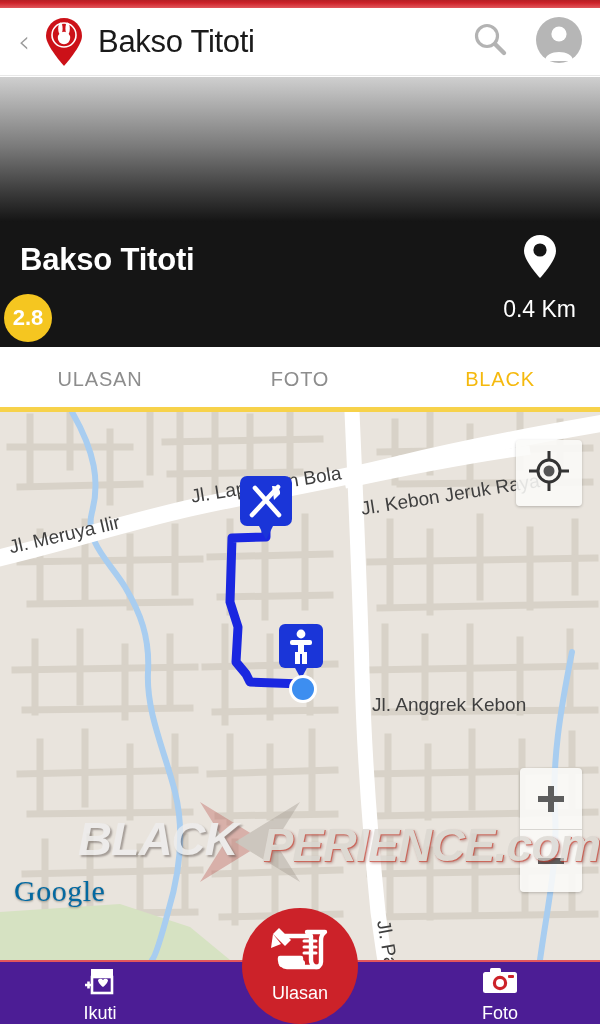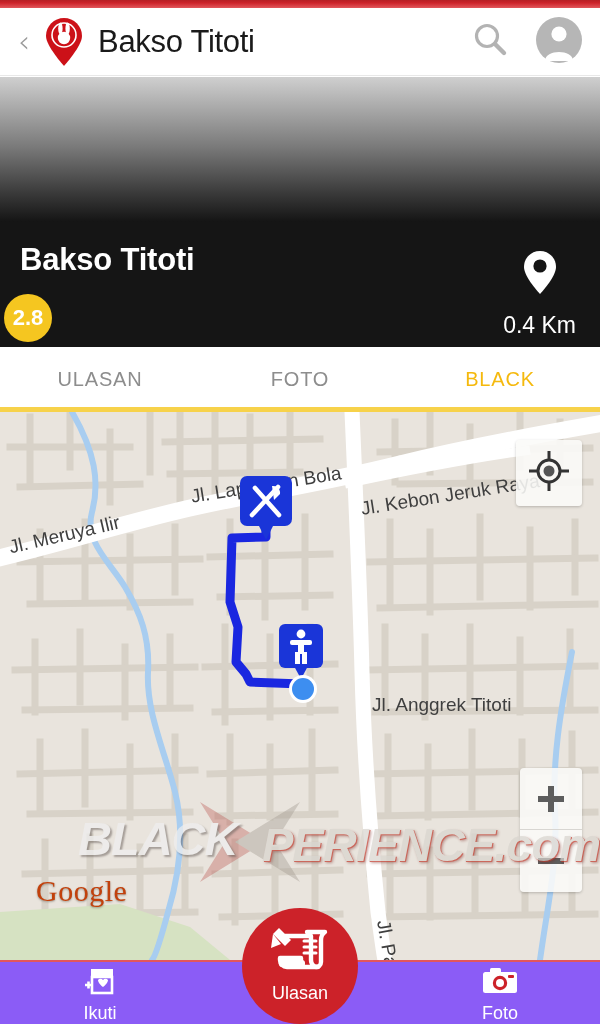--- a/index.html
+++ b/index.html
@@ -50,21 +50,21 @@
     position:absolute; left:20px; top:20px;
     color:#fff; font-size:31px; font-weight:bold; letter-spacing:-0.2px;
   }
   .rating-badge {
     position:absolute; left:4px; top:72px;
     width:48px; height:48px; border-radius:50%;
     background:#f5c620; color:#fff; font-size:22px; font-weight:bold;
     display:flex; align-items:center; justify-content:center;
   }
   .dist-wrap {
-    position:absolute; right:24px; top:28px;
+    position:absolute; right:24px; top:12px;
     display:flex; flex-direction:column; align-items:center;
   }
   .dist-text { color:#fff; font-size:23px; margin-top:12px; }
 
   
   .tabs {
     position:absolute; top:347px; left:0; width:600px; height:65px;
     background:#fff; display:flex; align-items:center;
   }
   .tab {
@@ -93,22 +93,22 @@
     border-radius:4px; box-shadow:0 1px 3px rgba(0,0,0,0.22);
   }
   .loc-btn { right:18px; top:28px; width:66px; height:66px;
     display:flex; align-items:center; justify-content:center; }
   .zoom-ctl { right:18px; bottom:68px; width:62px; height:124px; }
   .zoom-btn { height:62px; display:flex; align-items:center; justify-content:center; }
   .zoom-btn.top { border-bottom:1px solid #d8d6d2; }
 
   .gmlogo {
     position:absolute; left:14px; bottom:52px;
-    font-family:"Liberation Serif", serif; font-size:30px; color:#c2410c;
-    text-shadow:0 1px 2px rgba(90,80,70,0.55); letter-spacing:0.5px;margin-left:22px;
+    font-family:"Liberation Serif", serif; font-size:30px; color:#0369a1;
+    text-shadow:0 1px 2px rgba(90,80,70,0.55); letter-spacing:0.5px;
   }
   .attrib {
     position:absolute; right:8px; bottom:12px;
     font-size:20px; color:#3c3c3c;
   }
   .jl-panjang {
     position:absolute; left:372px; bottom:38px; font-size:17px; color:#4a4a4a;
     transform:rotate(80deg); transform-origin:left bottom; white-space:nowrap;
   }
 
@@ -124,21 +124,21 @@
   .wm-black { color:#efefef; text-shadow:2px 2px 2px rgba(60,50,45,0.55); }
   .wm-red   { color:#d9d5cf; text-shadow:1px 1px 0 #c0392b, 2px 2px 3px rgba(120,30,25,0.6); }
 
   
   .road { position:absolute; font-size:19px; color:#3f3f3f; white-space:nowrap;
           font-family:"Liberation Sans", sans-serif; }
 
   
   .bottomnav {
     position:absolute; bottom:0; left:0; width:600px; height:64px;
-    background:#8b5cf6; display:flex; align-items:flex-start;
+    background:#4c1d95; display:flex; align-items:flex-start;
     border-top:2px solid #e2565b;
   }
   .navitem {
     flex:1 1 0; height:100%; display:flex; flex-direction:column;
     align-items:center; justify-content:flex-start; padding-top:4px;
     color:#fff; font-size:18px;
   }
   .navitem .lbl { margin-top:2px; }
   .fab {
     position:absolute; left:50%; transform:translateX(-50%);
@@ -261,21 +261,21 @@
       <path d="M345 72 C400 60 460 48 530 38" stroke="#ffffff" stroke-width="9" fill="none"></path>
 
       <path d="M352 0 C356 90 360 180 362 260 C364 340 370 420 378 500 C382 530 384 545 385 548" stroke="#ffffff" stroke-width="15" fill="none" stroke-linecap="round"></path>
 
       <path d="M266 110 L266 125 L232 126 L230 190 L238 215 L236 250 L246 262 L250 270 L302 272" stroke="#1a27e0" stroke-width="9" fill="none" stroke-linejoin="round" stroke-linecap="round"></path>
     </svg>
 
     <div class="road" style="left:8px; top:112px; transform:rotate(-13deg);">Jl. Meruya Ilir</div>
     <div class="road" style="left:190px; top:62px; transform:rotate(-9deg);">Jl. Lapangan Bola</div>
     <div class="road" style="left:360px; top:72px; transform:rotate(-9deg);">Jl. Kebon Jeruk Raya</div>
-    <div class="road" style="left:372px; top:282px;">Jl. Anggrek Titoti</div>
+    <div class="road" style="left:372px; top:282px;">Jl. Anggrek Kebon</div>
     <div class="jl-panjang road">Jl. Panjang</div>
 
     <div style="position:absolute; left:238px; top:62px;">
       <svg width="56" height="72" viewBox="0 0 56 72">
         <rect x="2" y="2" width="52" height="50" rx="7" fill="#1a35d8"></rect>
         <path d="M20 50 L28 66 L36 50 Z" fill="#1a35d8"></path>
         <g>
           <line x1="14" y1="41" x2="40" y2="13" stroke="#ffffff" stroke-width="4.6" stroke-linecap="round"></line>
           <line x1="41" y1="41" x2="17" y2="14" stroke="#ffffff" stroke-width="4.6" stroke-linecap="round"></line>
           <path d="M34 12 a7 7 0 0 1 8 8 l-6 6 z" fill="#ffffff"></path>

